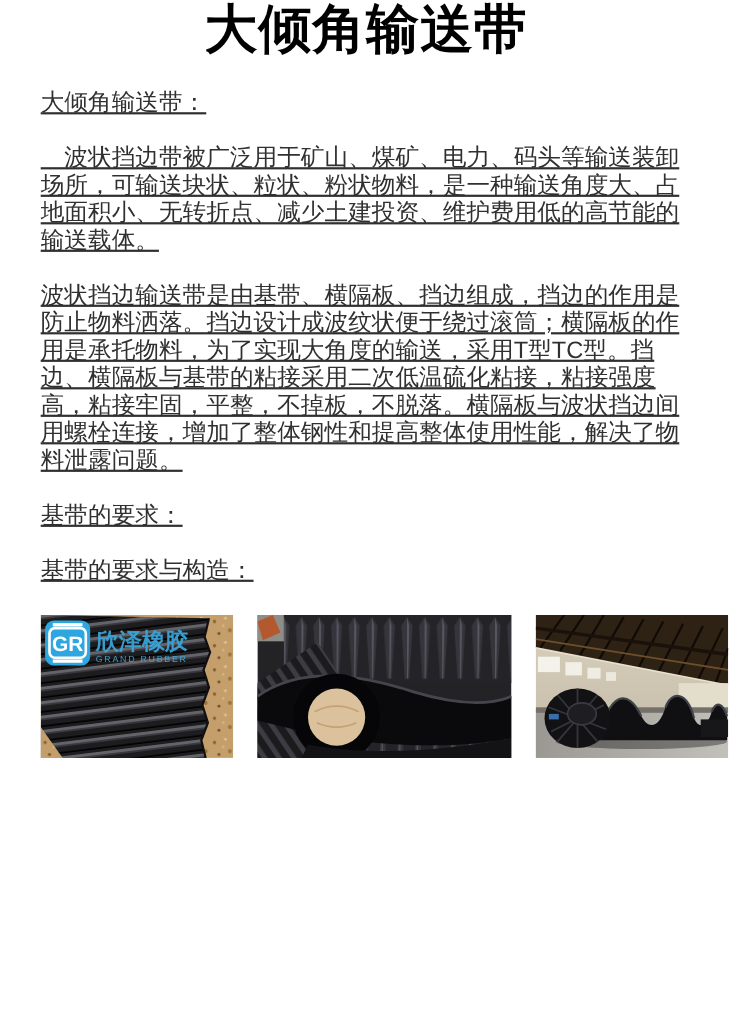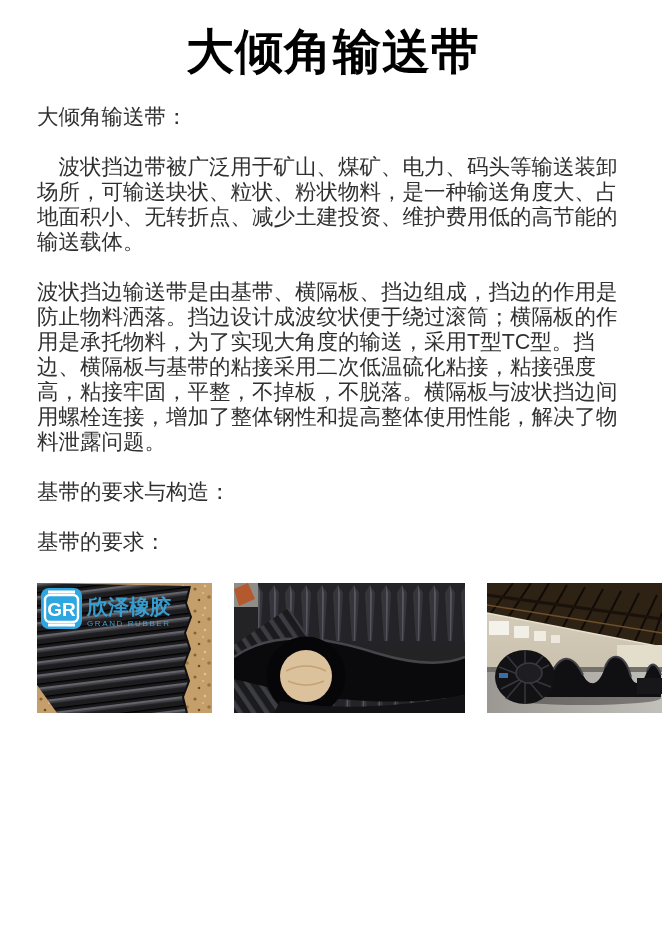--- a/index.html
+++ b/index.html
@@ -7,34 +7,34 @@
     position:relative;
     width:666px;height:930px;
     background:#ffffff;
     font-family:"Liberation Sans",sans-serif;
     color:#303030;
     overflow:hidden;
   }
   .content{padding:0 37px;}
   h1.title{
     margin:0;
-    padding-top:24px;
     font-size:48px;
     line-height:56px;
     font-weight:700;
     letter-spacing:1px;
     text-align:center;
     color:#000;
   }
   p.body-text{
     margin:25px 0;
     font-size:21.5px;
     line-height:25px;
     word-break:break-all;
     color:#303030;
+    text-decoration:underline;
   }
   .gallery{
     display:flex;
     gap:22px;
     margin-top:28px;
   }
   .gallery figure{margin:0;padding:0;line-height:0;}
   .gallery svg{display:block;}
 </style>
 </head>
@@ -44,23 +44,23 @@
   <div class="content">
 
     <h1 class="title">大倾角输送带</h1>
 
     <p class="body-text">大倾角输送带：</p>
 
     <p class="body-text">　波状挡边带被广泛用于矿山、煤矿、电力、码头等输送装卸场所，可输送块状、粒状、粉状物料，是一种输送角度大、占地面积小、无转折点、减少土建投资、维护费用低的高节能的输送载体。</p>
 
     <p class="body-text">波状挡边输送带是由基带、横隔板、挡边组成，挡边的作用是防止物料洒落。挡边设计成波纹状便于绕过滚筒；横隔板的作用是承托物料，为了实现大角度的输送，采用T型TC型。挡边、横隔板与基带的粘接采用二次低温硫化粘接，粘接强度高，粘接牢固，平整，不掉板，不脱落。横隔板与波状挡边间用螺栓连接，增加了整体钢性和提高整体使用性能，解决了物料泄露问题。</p>
 
+    <p class="body-text">基带的要求：</p>
+
     <p class="body-text">基带的要求与构造：</p>
-
-    <p class="body-text">基带的要求：</p>
 
 
     <div class="gallery">
 
       <figure>
         <svg width="175" height="130" viewBox="0 0 175 130">
           <defs>
             <pattern id="cork" width="22" height="22" patternUnits="userSpaceOnUse">
               <rect width="22" height="22" fill="#c59f6b"></rect>
               <circle cx="4" cy="6" r="1.6" fill="#8a6434"></circle>

